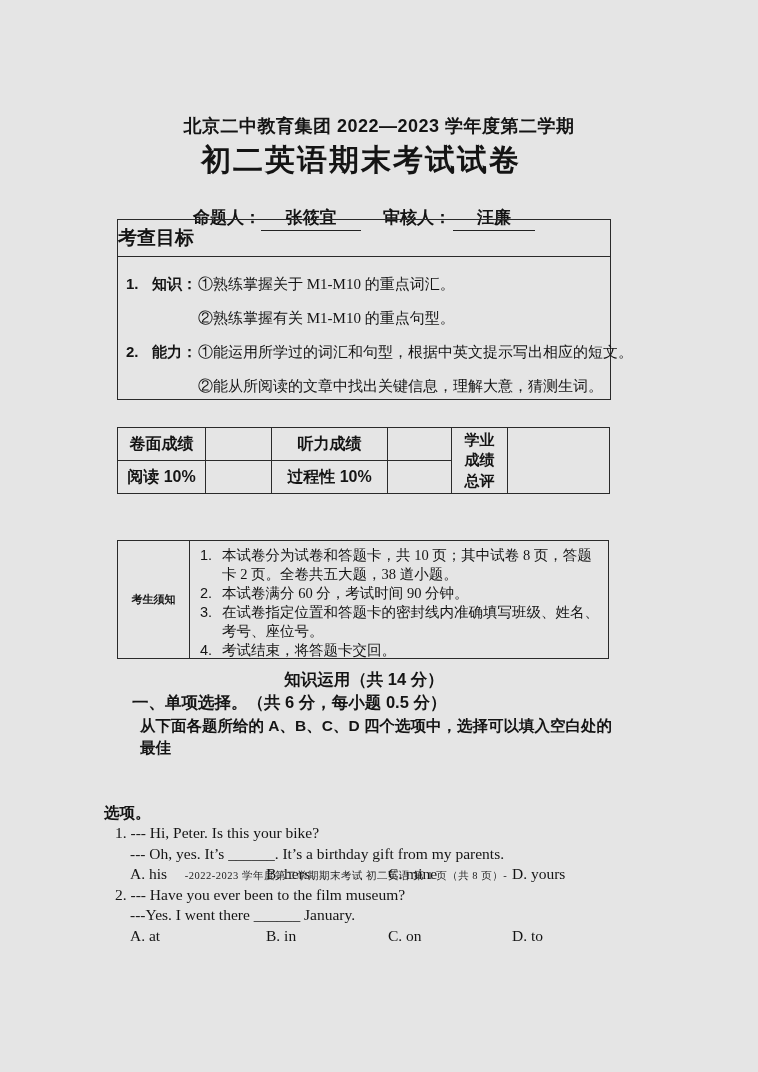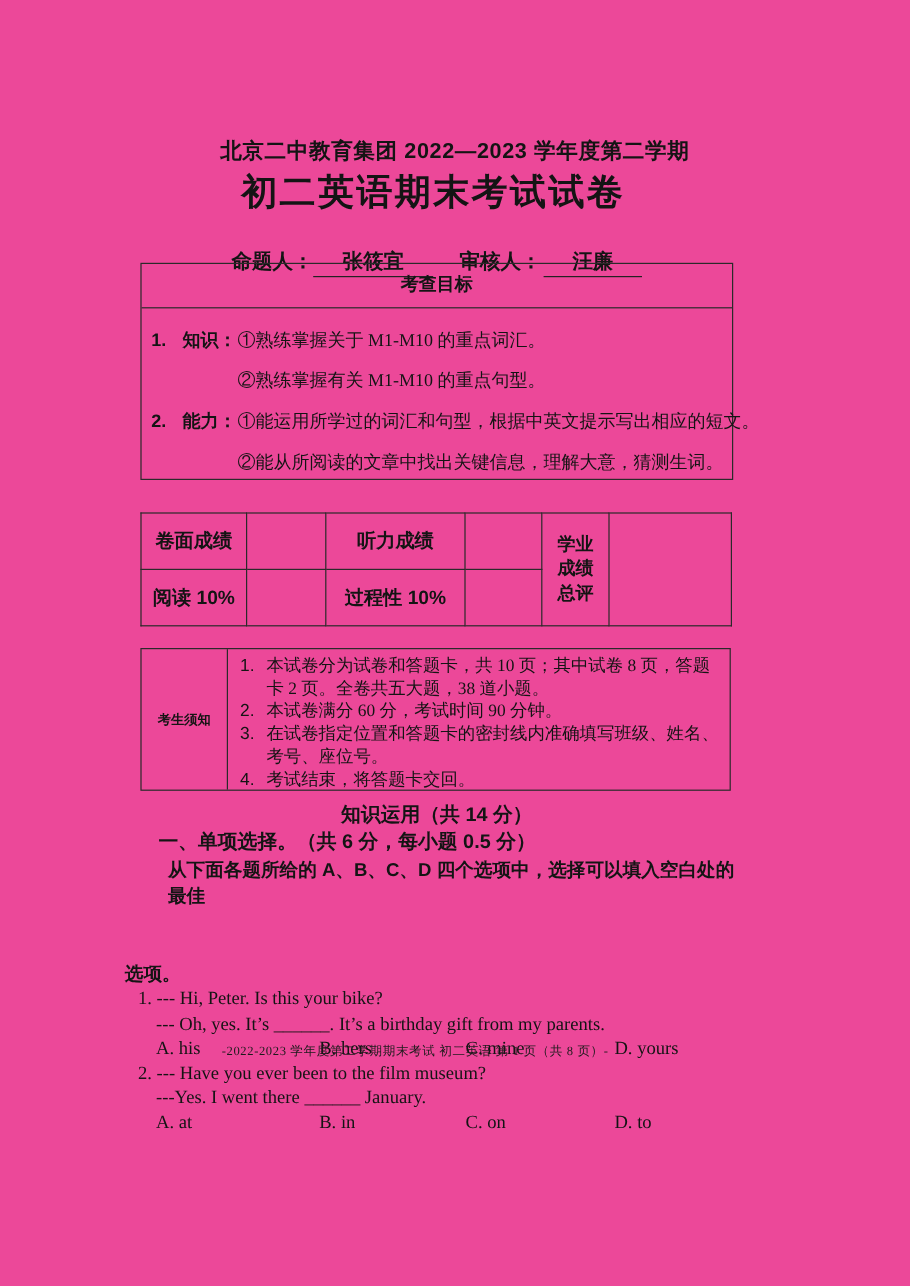--- a/index.html
+++ b/index.html
@@ -1,50 +1,50 @@
 <!DOCTYPE html>
 <html><head>
 <meta charset="utf-8">
 <style>
   html,body{margin:0;padding:0;background:#ffffff;}
   body{width:758px;height:1072px;position:relative;overflow:hidden;
        font-family:"Liberation Serif","DejaVu Serif",serif;color:#141414;}
-  .page{position:absolute;inset:0;background:#ec4899;}
+  .page{position:absolute;inset:0;background:#e5e5e5;}
 
   
   .hdr-line{position:absolute;top:114px;left:0;width:758px;text-align:center;
     font-family:"Liberation Sans","DejaVu Sans",sans-serif;
     font-size:18px;font-weight:700;letter-spacing:.5px;}
   .title{position:absolute;top:140px;left:0;width:722px;margin:0;text-align:center;
     font-family:"Liberation Sans","DejaVu Sans",sans-serif;
     font-size:30px;font-weight:800;letter-spacing:2px;}
   .credits{position:absolute;top:190px;left:193px;white-space:nowrap;
     font-family:"Liberation Sans","DejaVu Sans",sans-serif;
     font-size:17px;font-weight:600;margin-top:16px;}
   .uline{display:inline-block;text-align:center;border-bottom:1.6px solid #222;
     font-weight:600;padding:0 4px 1px 4px;}
   .uline.setter{min-width:92px;}
   .uline.reviewer{min-width:74px;margin-left:2px;}
   .credits .gap{display:inline-block;width:22px;}
 
   
   .obj-box{position:absolute;top:219px;left:117px;width:494px;height:181px;
     border:1.6px solid #2a2a2a;box-sizing:border-box;}
-  .obj-title{height:36px;line-height:36px;text-align:center;
+  .obj-title{height:36px;line-height:36px;text-align:left;
     border-bottom:1.4px solid #2a2a2a;
     font-family:"Liberation Sans","DejaVu Sans",sans-serif;
-    font-size:15px;font-weight:700;}
+    font-size:19px;font-weight:700;}
   .obj-body{padding:10px 8px 0 8px;}
   .obj-item{display:grid;grid-template-columns:26px 46px 1fr;font-size:15px;}
   .obj-num,.obj-label{font-family:"Liberation Sans","DejaVu Sans",sans-serif;
     font-weight:600;line-height:34px;}
   .obj-lines div{line-height:34px;white-space:nowrap;}
 
   
-  .score-table{position:absolute;top:427px;left:117px;width:492px;height:95px;
+  .score-table{position:absolute;top:427px;left:117px;width:492px;height:67px;
     border-collapse:collapse;table-layout:fixed;}
   .score-table td{border:1.4px solid #2a2a2a;text-align:center;vertical-align:middle;
     font-family:"Liberation Sans","DejaVu Sans",sans-serif;
     font-size:16px;font-weight:700;padding:0;}
   .score-table td.overall{font-size:15px;line-height:1.35;}
 
   
   .notice-box{position:absolute;top:540px;left:117px;width:492px;height:119px;
     border:1.6px solid #2a2a2a;box-sizing:border-box;display:flex;}
   .notice-label{width:71px;border-right:1.4px solid #2a2a2a;display:flex;

